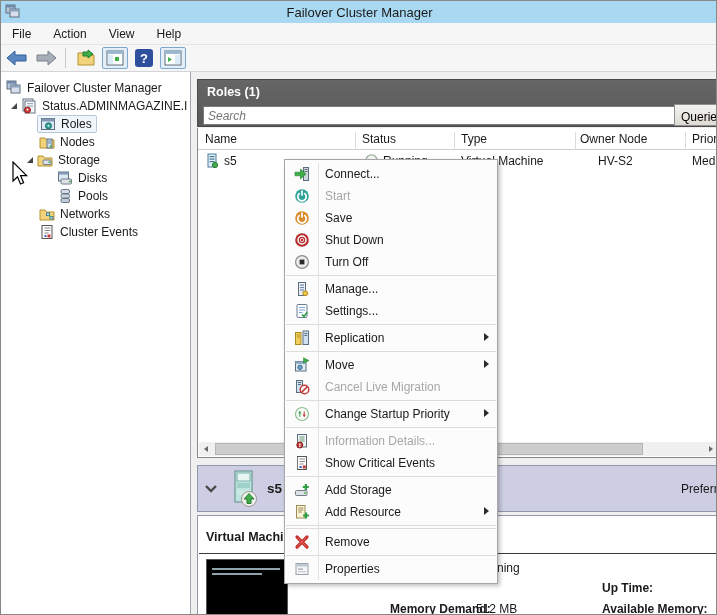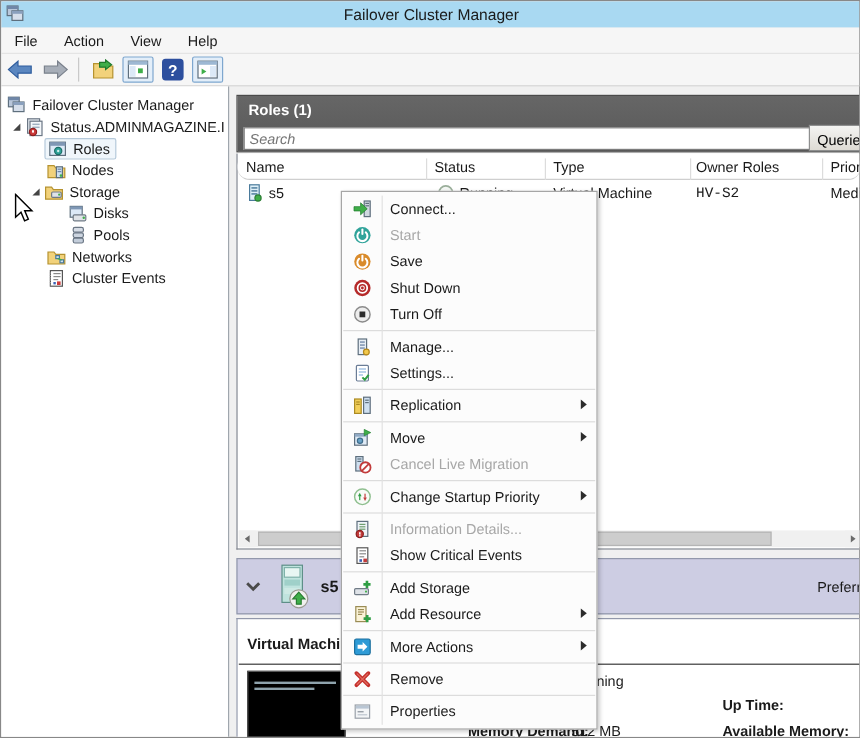--- a/index.html
+++ b/index.html
@@ -42,21 +42,21 @@
   
   .mainhdr{position:absolute;left:196px;top:78px;width:521px;height:48px;background:linear-gradient(var(--panel-header),var(--panel-header2));border:1px solid #4a4a4a;}
   .mainhdr .cap{position:absolute;left:9px;top:5px;color:#fff;font-weight:bold;font-size:12.5px;}
   .searchbox{position:absolute;left:5px;top:26px;width:532px;height:19px;background:#fff;border:1px solid #7c7c7c;display:flex;align-items:center;}
   .searchbox input{flex:1;border:0;outline:none;font:italic 12px "Liberation Sans",sans-serif;color:#6b6b6b;padding:0 4px;background:transparent;}
   .searchbox .mag{margin-right:4px;}
   .qbtn{position:absolute;left:476px;top:24px;width:62px;height:22px;background:linear-gradient(#f4f4f2,#dedbd4);border:1px solid #8e8f8f;font-size:12px;text-align:left;padding:3px 0 0 6px;overflow:hidden;white-space:nowrap;}
 
   
   .listbox{position:absolute;left:196px;top:127px;width:521px;height:330px;background:#fff;border:1px solid #828790;border-top:0;}
-  .thead{position:absolute;left:0;top:0;width:100%;height:22px;background:#fff;border-bottom:1px solid #cfcfcf;border-radius:10px;}
+  .thead{position:absolute;left:0;top:0;width:100%;height:22px;background:#fff;border-bottom:1px solid #cfcfcf;}
   .thead .col{position:absolute;top:4px;}
   .thead .csep{position:absolute;top:2px;width:1px;height:18px;background:#dcdcdc;}
   .lrow{position:absolute;left:0;top:23px;width:100%;height:20px;}
   .lrow span{position:absolute;top:3px;}
   .hscroll{position:absolute;left:1px;bottom:1px;width:519px;height:14px;background:#f0f0f0;display:flex;align-items:center;}
   .sbtn{width:14px;height:14px;display:flex;align-items:center;justify-content:center;background:#f0f0f0;}
   .sthumb{height:12px;background:#cdcdcd;border:1px solid #b5b5b5;width:428px;margin-left:2px;}
 
   
   .dethdr{position:absolute;left:196px;top:464px;width:521px;height:47px;background:var(--details-header);border:1px solid #9298ab;}
@@ -255,21 +255,21 @@
       </span>
     </span>
     <button class="qbtn">Queries</button>
   </div>
 
   <div class="listbox">
     <div class="thead">
       <span class="col" style="left:7px;">Name</span>
       <span class="col" style="left:164px;">Status</span>
       <span class="col" style="left:263px;">Type</span>
-      <span class="col" style="left:382px;">Owner Roles</span>
+      <span class="col" style="left:382px;">Owner Node</span>
       <span class="col" style="left:494px;">Priority</span>
       <span class="csep" style="left:156px;"></span>
       <span class="csep" style="left:255px;"></span>
       <span class="csep" style="left:376px;"></span>
       <span class="csep" style="left:486px;"></span>
     </div>
     <div class="lrow">
       <span style="left:6px;top:2px;">
         <svg width="16" height="16" viewBox="0 0 16 16">
             <rect x="4" y="1" width="8" height="13" fill="#dff0f8" stroke="#4a7a9b"></rect>
@@ -280,21 +280,21 @@
           </svg>
       </span>
       <span style="left:26px;">s5</span>
       <span style="left:166px;top:2px;">
         <svg width="15" height="15" viewBox="0 0 16 16">
             <circle cx="8" cy="8" r="6" fill="#f4f7f4" stroke="#9aae9a" stroke-width="1.4"></circle>
           </svg>
       </span>
       <span style="left:185px;">Running</span>
       <span style="left:263px;">Virtual Machine</span>
-      <span style="left:382px;font-family:Liberation Mono, monospace;">HV-S2</span>
+      <span style="left:400px;">HV-S2</span>
       <span style="left:494px;" class="nowrap">Medium</span>
     </div>
     <div class="hscroll">
       <span class="sbtn">
           <svg width="8" height="8" viewBox="0 0 8 8">
             <polygon points="6,1 2,4 6,7" fill="#6a6a6a"></polygon>
           </svg>
         </span>
       <span class="sthumb"></span>
       <span class="sbtn" style="margin-left:auto;">
@@ -517,30 +517,20 @@
             <rect x="4.3" y="3.5" width="5" height="1" fill="#9a8c55"></rect>
             <rect x="4.3" y="5.5" width="5" height="1" fill="#9a8c55"></rect>
             <rect x="4.3" y="7.5" width="3.5" height="1" fill="#9a8c55"></rect>
             <path d="M12 8.5 v6 M9 11.5 h6" stroke="#2f9e44" stroke-width="2.2"></path>
           </svg>
         </span>
       <span class="lbl">Add Resource</span>
       <span class="sub"></span>
     </div>
     <div class="csep"></div>
-    <div class="cmi">
-      <span class="ico">
-          <svg width="16" height="16" viewBox="0 0 16 16">
-            <rect x="1.5" y="1.5" width="13" height="13" rx="1.5" fill="#2e9bd6" stroke="#1b6f9e"></rect>
-            <polygon points="4,6.3 8.2,6.3 8.2,4 12.2,8 8.2,12 8.2,9.7 4,9.7" fill="#fff"></polygon>
-          </svg>
-        </span>
-      <span class="lbl">More Actions</span>
-      <span class="sub"></span>
-    </div>
     <div class="csep"></div>
     <div class="cmi">
       <span class="ico">
           <svg width="16" height="16" viewBox="0 0 16 16">
             <path d="M3 3 L13 13 M13 3 L3 13" stroke="#c5302c" stroke-width="3.2" stroke-linecap="round"></path>
             <path d="M3.6 3.6 L12.4 12.4 M12.4 3.6 L3.6 12.4" stroke="#e06a5e" stroke-width="1" stroke-linecap="round"></path>
           </svg>
         </span>
       <span class="lbl">Remove</span>
     </div>

